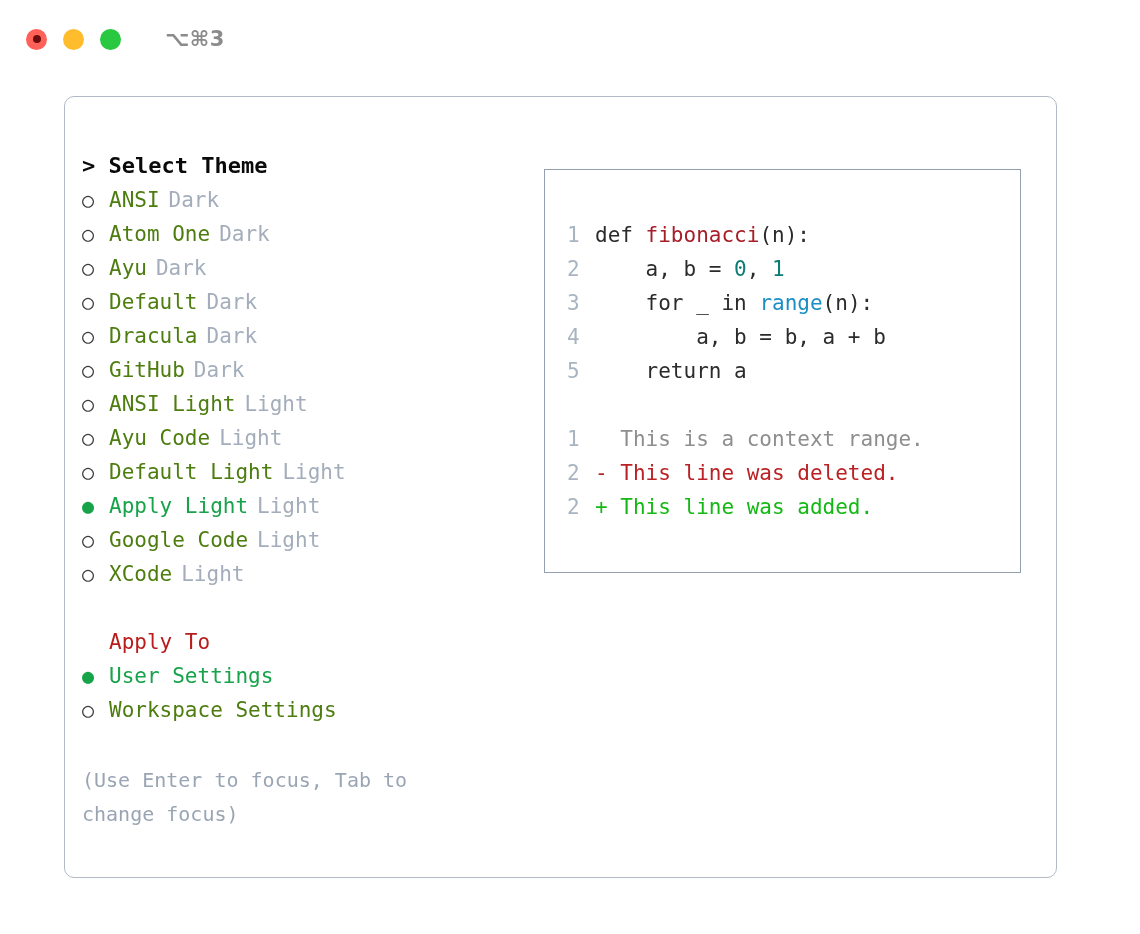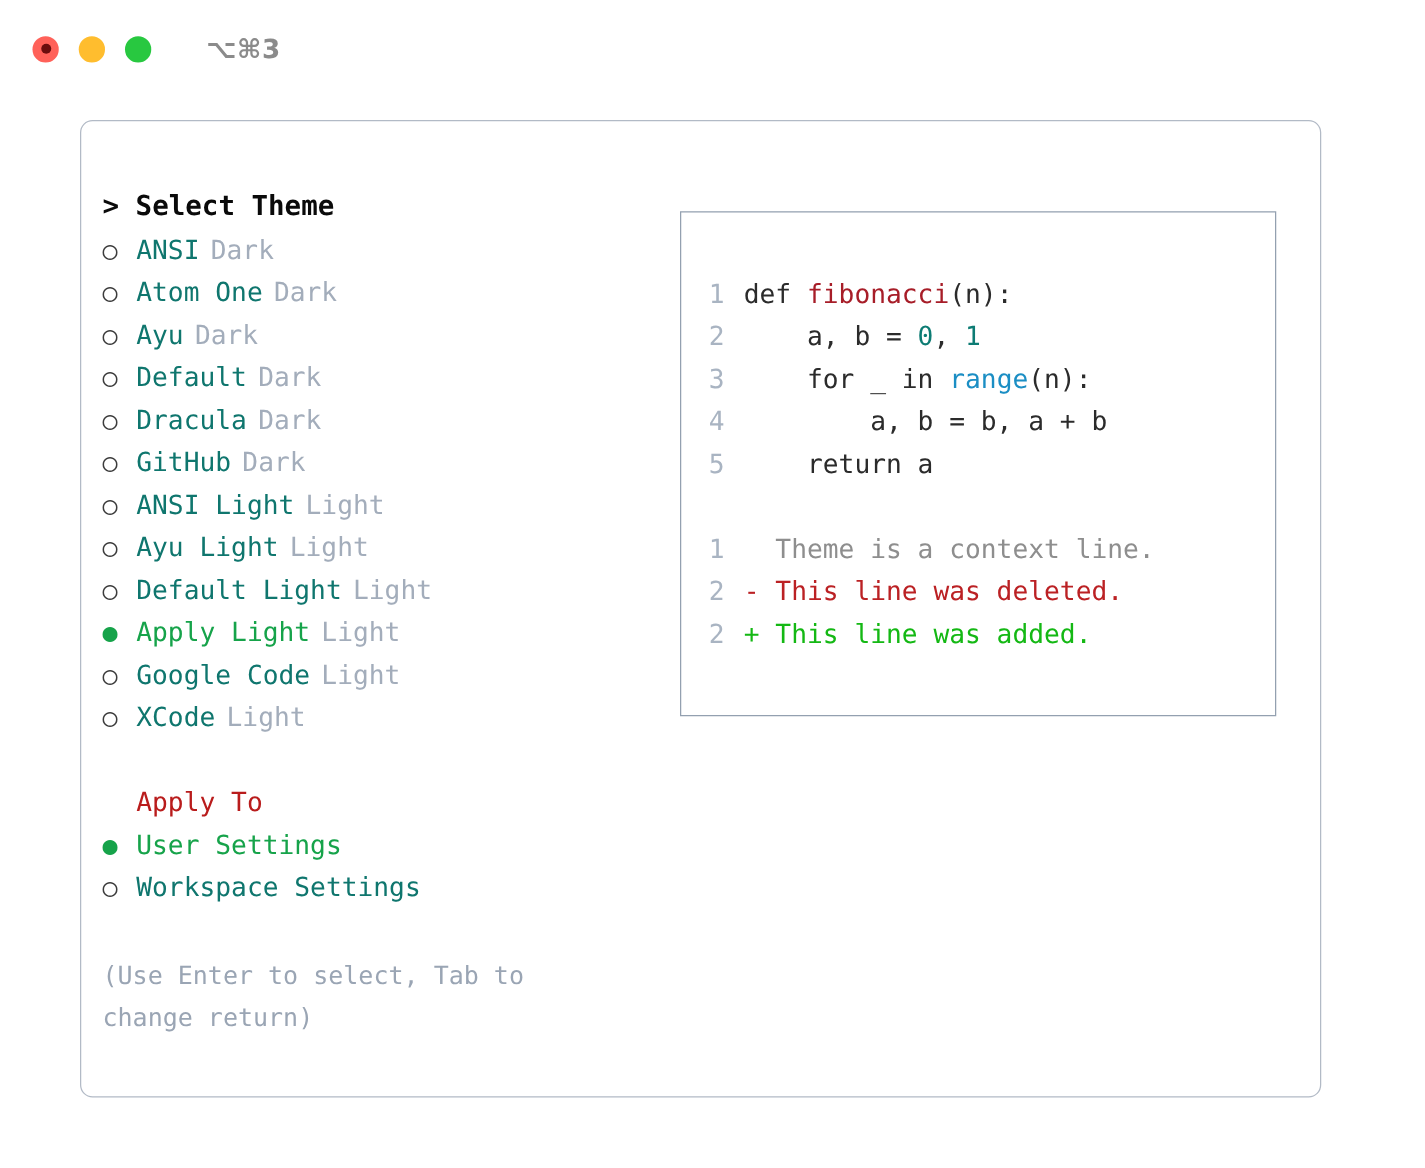--- a/index.html
+++ b/index.html
@@ -107,21 +107,21 @@
     white-space: pre;
   }
   .marker {
     display: inline-block;
     width: 27px;
     flex: 0 0 27px;
     font-size: 20px;
     color: #3c3c3c;
   }
   .marker.sel { color: #16a34a; }
-  .opt-label { color: #0f766e; }
+  .opt-label { color: #4d7c0f; }
   .opt-row.selected .opt-label { color: #16a34a; }
   .opt-badge {
     color: #a3adbb;
     margin-left: 9px;
   }
 
   .subsection {
     margin-top: 34px;
   }
   .subsection-title {
@@ -214,50 +214,50 @@
       <div class="left-col">
         <div class="section-title">&gt; Select Theme</div>
         <div id="theme-list">
             <div class="opt-row"><span class="marker">○</span><span class="opt-label">ANSI</span><span class="opt-badge">Dark</span></div>
             <div class="opt-row"><span class="marker">○</span><span class="opt-label">Atom One</span><span class="opt-badge">Dark</span></div>
             <div class="opt-row"><span class="marker">○</span><span class="opt-label">Ayu</span><span class="opt-badge">Dark</span></div>
             <div class="opt-row"><span class="marker">○</span><span class="opt-label">Default</span><span class="opt-badge">Dark</span></div>
             <div class="opt-row"><span class="marker">○</span><span class="opt-label">Dracula</span><span class="opt-badge">Dark</span></div>
             <div class="opt-row"><span class="marker">○</span><span class="opt-label">GitHub</span><span class="opt-badge">Dark</span></div>
             <div class="opt-row"><span class="marker">○</span><span class="opt-label">ANSI Light</span><span class="opt-badge">Light</span></div>
-            <div class="opt-row"><span class="marker">○</span><span class="opt-label">Ayu Light</span><span class="opt-badge">Light</span></div>
+            <div class="opt-row"><span class="marker">○</span><span class="opt-label">Ayu Code</span><span class="opt-badge">Light</span></div>
             <div class="opt-row"><span class="marker">○</span><span class="opt-label">Default Light</span><span class="opt-badge">Light</span></div>
             <div class="opt-row selected"><span class="marker sel">●</span><span class="opt-label">Apply Light</span><span class="opt-badge">Light</span></div>
             <div class="opt-row"><span class="marker">○</span><span class="opt-label">Google Code</span><span class="opt-badge">Light</span></div>
             <div class="opt-row"><span class="marker">○</span><span class="opt-label">XCode</span><span class="opt-badge">Light</span></div>
           </div>
 
         <div class="subsection">
           <div class="subsection-title">Apply To</div>
           <div id="apply-list">
               <div class="opt-row selected"><span class="marker sel">●</span><span class="opt-label">User Settings</span></div>
               <div class="opt-row"><span class="marker">○</span><span class="opt-label">Workspace Settings</span></div>
             </div>
         </div>
 
-        <div class="hint">(Use Enter to select, Tab to change return)</div>
+        <div class="hint">(Use Enter to focus, Tab to change focus)</div>
       </div>
 
       <div class="right-col">
         <div class="code-box">
           <div id="code-lines">
               <div class="code-line"><span class="lineno">1</span><span class="code-text">def </span><span class="tok-fn">fibonacci</span><span class="code-text">(n):</span></div>
               <div class="code-line"><span class="lineno">2</span><span class="code-text">    a, b = </span><span class="tok-num">0</span><span class="code-text">, </span><span class="tok-num">1</span></div>
               <div class="code-line"><span class="lineno">3</span><span class="code-text">    for _ in </span><span class="tok-call">range</span><span class="code-text">(n):</span></div>
               <div class="code-line"><span class="lineno">4</span><span class="code-text">        a, b = b, a + b</span></div>
               <div class="code-line"><span class="lineno">5</span><span class="code-text">    return a</span></div>
             </div>
           <div class="blank-line"></div>
           <div id="diff-lines">
-              <div class="code-line"><span class="lineno">1</span><span class="diff-ctx">  Theme is a context line.</span></div>
+              <div class="code-line"><span class="lineno">1</span><span class="diff-ctx">  This is a context range.</span></div>
               <div class="code-line"><span class="lineno">2</span><span class="diff-del">- This line was deleted.</span></div>
               <div class="code-line"><span class="lineno">2</span><span class="diff-add">+ This line was added.</span></div>
             </div>
         </div>
       </div>
 
     </div>
   </div>
 </div>
 

